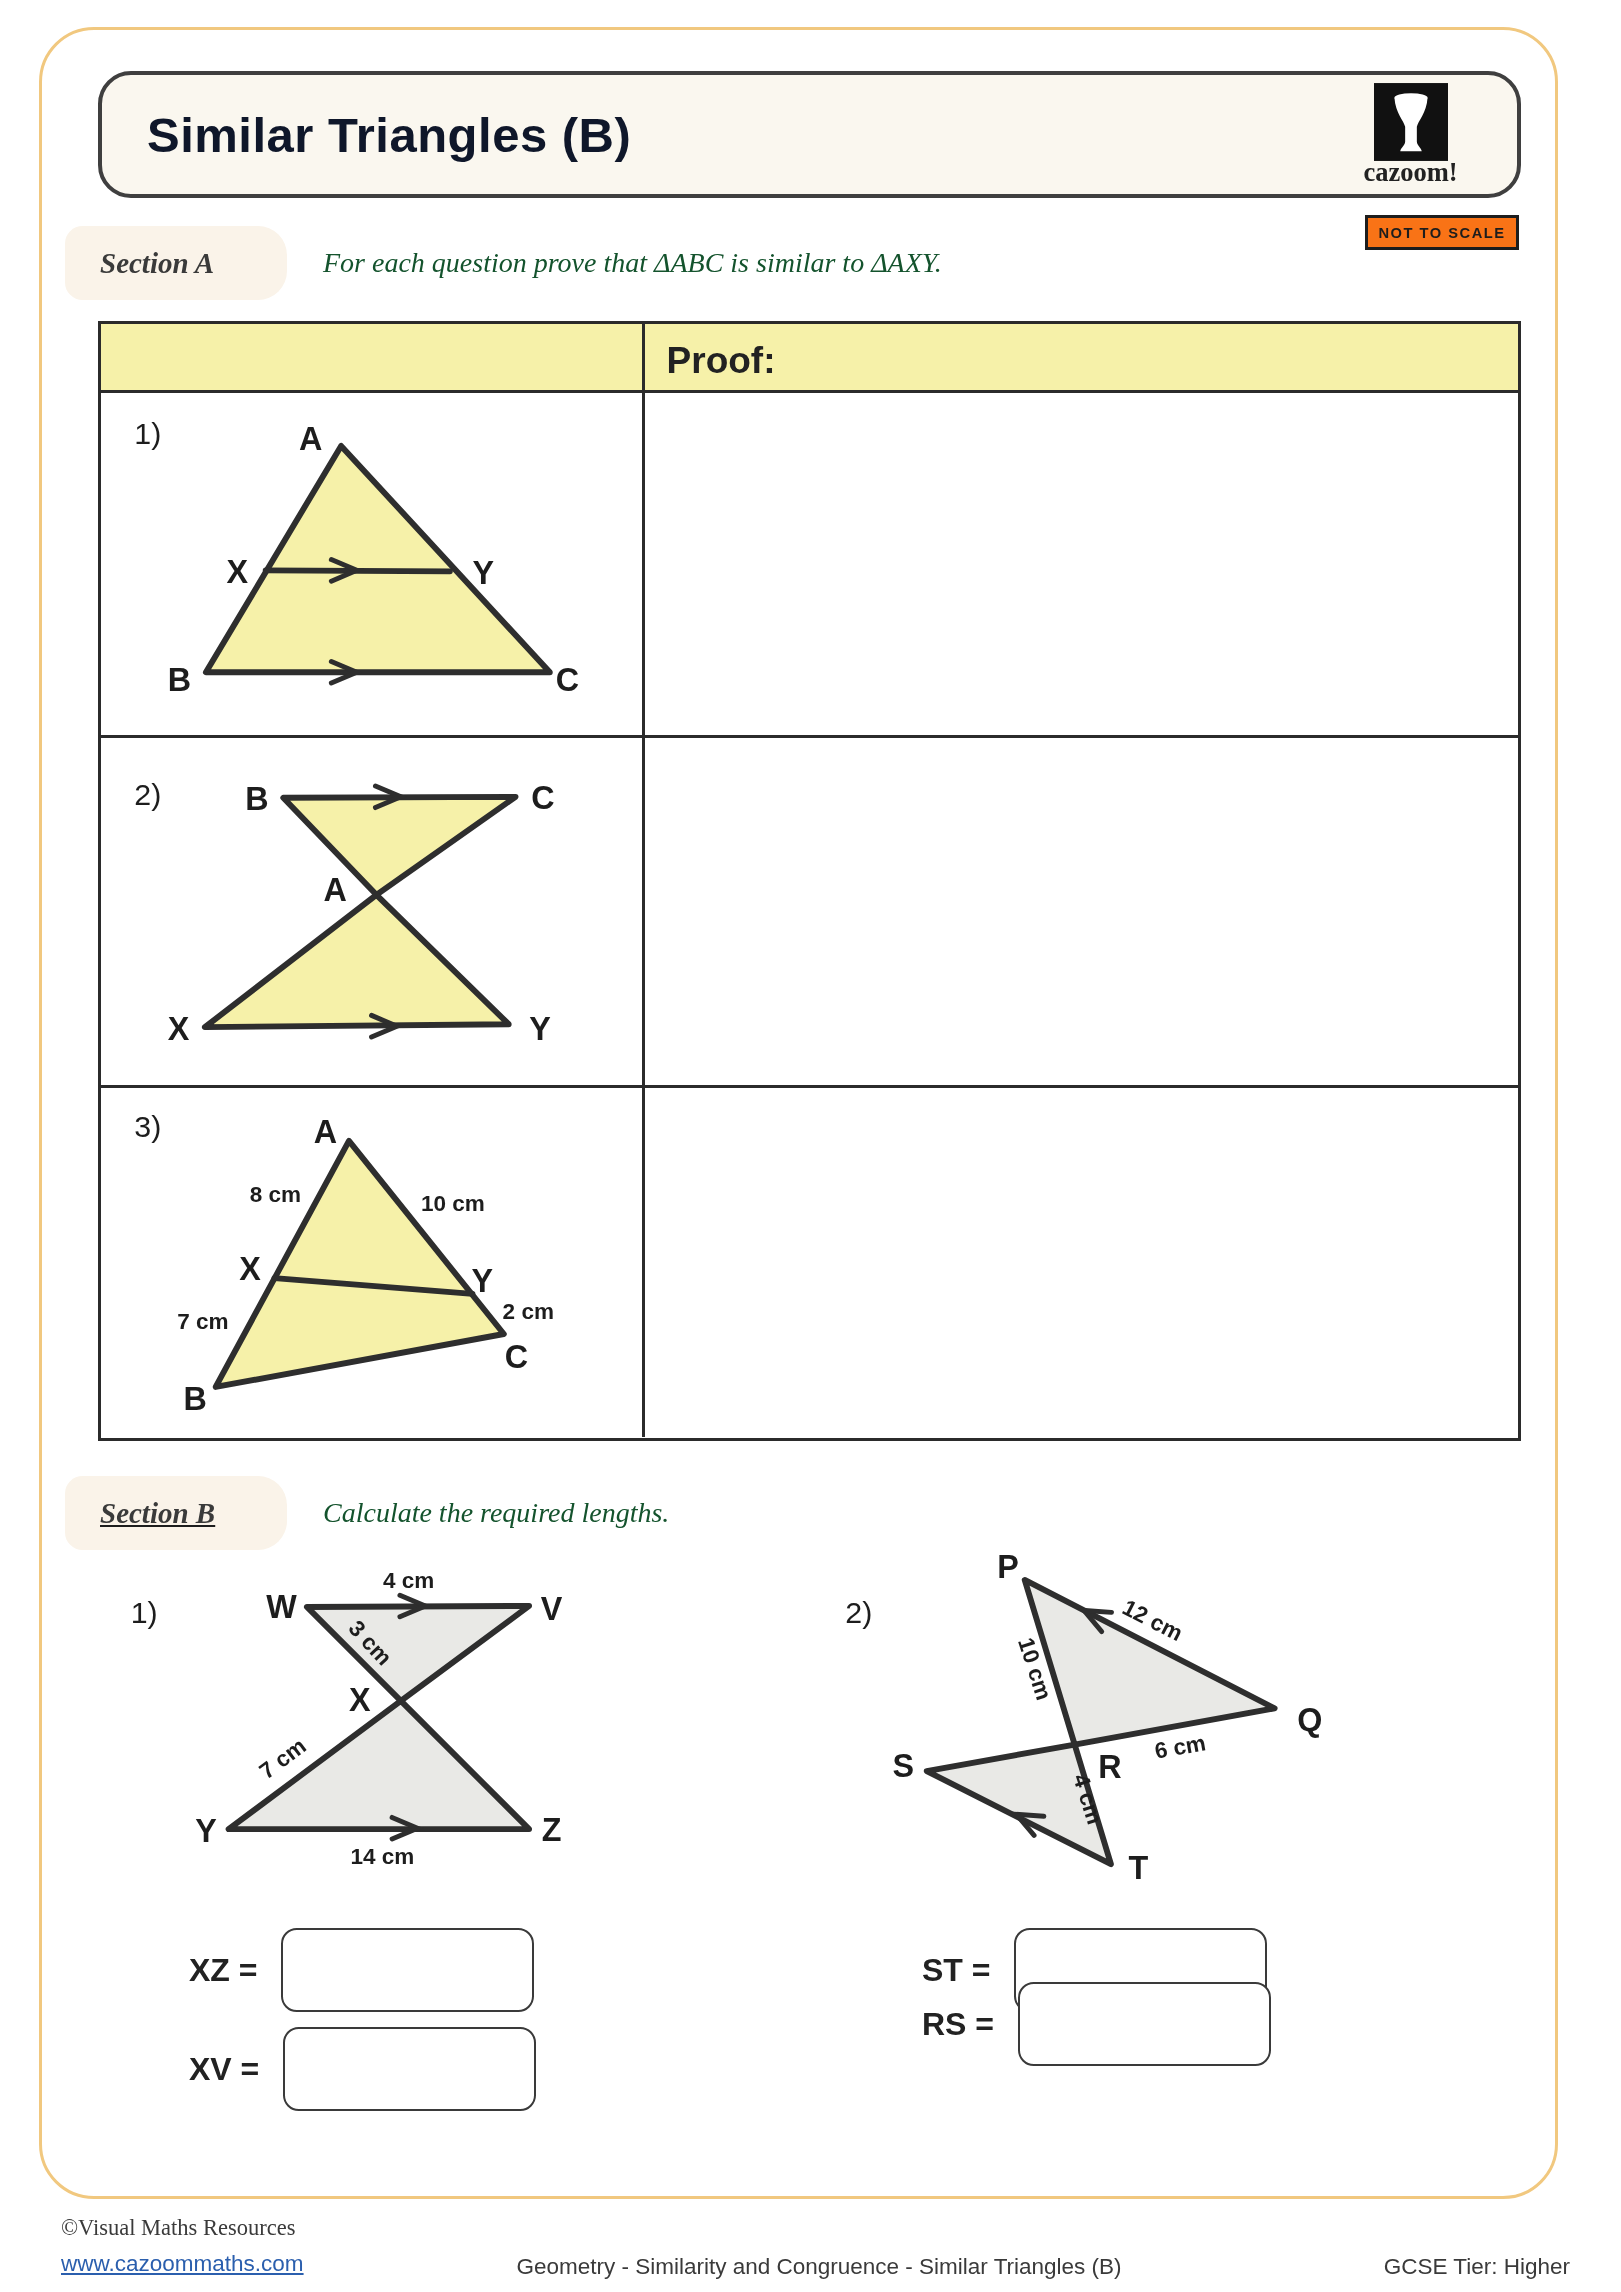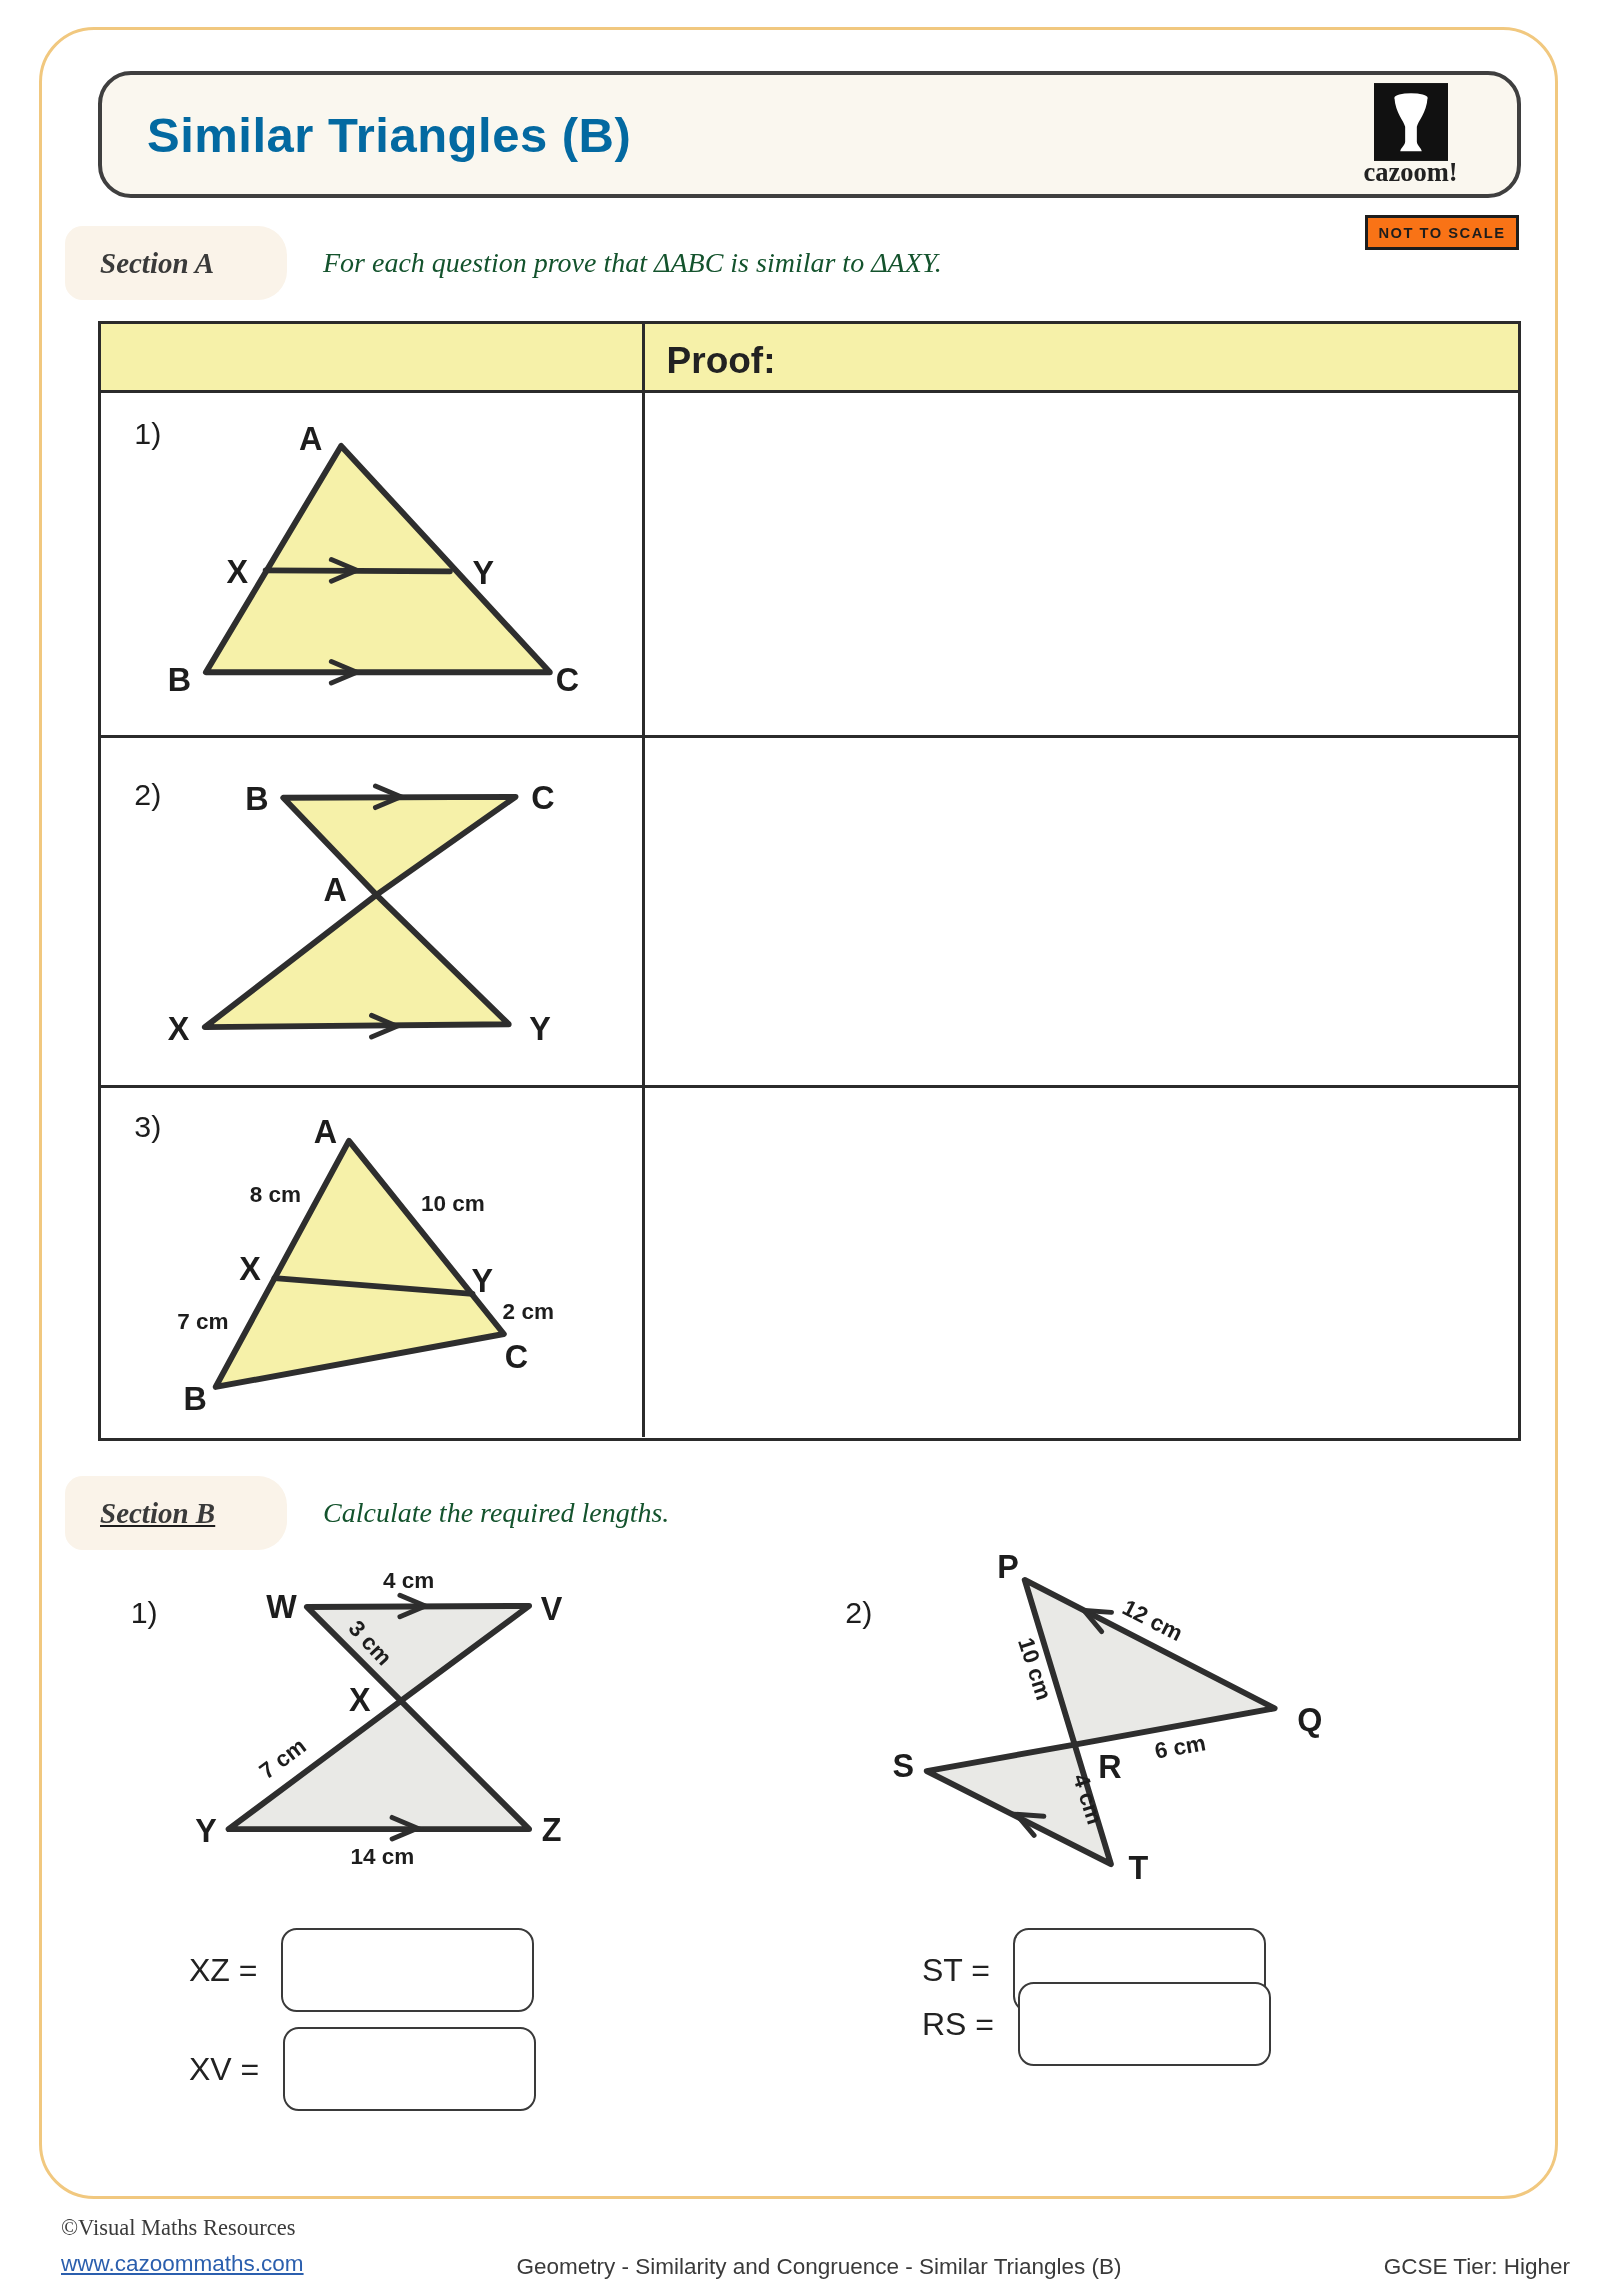--- a/index.html
+++ b/index.html
@@ -6,21 +6,21 @@
   .page{position:relative;width:1621px;height:2293px;background:#ffffff;overflow:hidden;
         font-family:"Liberation Sans",sans-serif;color:#1d1d1d;}
   .abs{position:absolute;}
   
   .page-border{left:39px;top:27.4px;width:1519px;height:2172px;border:3.9px solid #F1C87F;
                border-radius:55px;box-sizing:border-box;}
   
   .header-box{left:98px;top:71px;width:1423px;height:127px;border:4.9px solid #3F3F3F;
               border-radius:33px;background:#FAF7EF;box-sizing:border-box;}
   .title{left:45px;top:50%;transform:translateY(-50%);font-size:49px;font-weight:bold;
-         letter-spacing:0.5px;color:#0369a1;white-space:nowrap;}
+         letter-spacing:0.5px;color:#0f172a;white-space:nowrap;}
   .logo{right:43px;top:7.8px;width:127px;text-align:center;}
   .logo-sq{display:block;margin:0 auto;}
   .logo-text{font-family:"Liberation Serif",serif;font-weight:bold;font-size:26.5px;color:#222;
              margin-top:-2px;line-height:1;}
   .badge{left:1365px;top:215px;width:154px;height:35px;border:3.9px solid #1d1d1d;background:#f97316;
          box-sizing:border-box;display:flex;align-items:center;justify-content:center;
          font-size:14.7px;font-weight:bold;letter-spacing:1.5px;white-space:nowrap;}
   
   .chip{width:222px;height:74px;background:#FAF3E9;border-radius:17.6px 29px 29px 17.6px;
         display:flex;align-items:center;}
@@ -38,21 +38,21 @@
   .c-left{width:541px;border-right:3.9px solid #2b2b2b;box-sizing:content-box;position:relative;}
   .c-right{flex:1;position:relative;}
   .proof-label{font-size:37px;font-weight:bold;color:#222;margin:15.7px 0 0 21.6px;}
   svg{display:block;}
   svg text{font-family:"Liberation Sans",sans-serif;fill:#1d1d1d;}
   .vtx{font-size:33px;font-weight:bold;}
   .meas{font-size:23px;font-weight:bold;}
   .qnum{font-size:31px;}
   
   .answer-row{display:flex;align-items:center;gap:23.5px;}
-  .answer-label{font-size:32px;font-weight:normal;color:#222;white-space:nowrap;}
+  .answer-label{font-size:32px;font-weight:bold;color:#222;white-space:nowrap;}
   .answer-box{width:253px;height:84px;border:2px solid #3a3a3a;border-radius:15.7px;
               background:#fff;box-sizing:border-box;}
   
   .f-text{font-size:22.5px;color:#3a3a3a;white-space:nowrap;}
   .f-link{font-size:22.5px;color:#2B5FAE;text-decoration:underline;white-space:nowrap;cursor:pointer;}
 </style>
 </head>
 <body>
 
 <div class="page">

